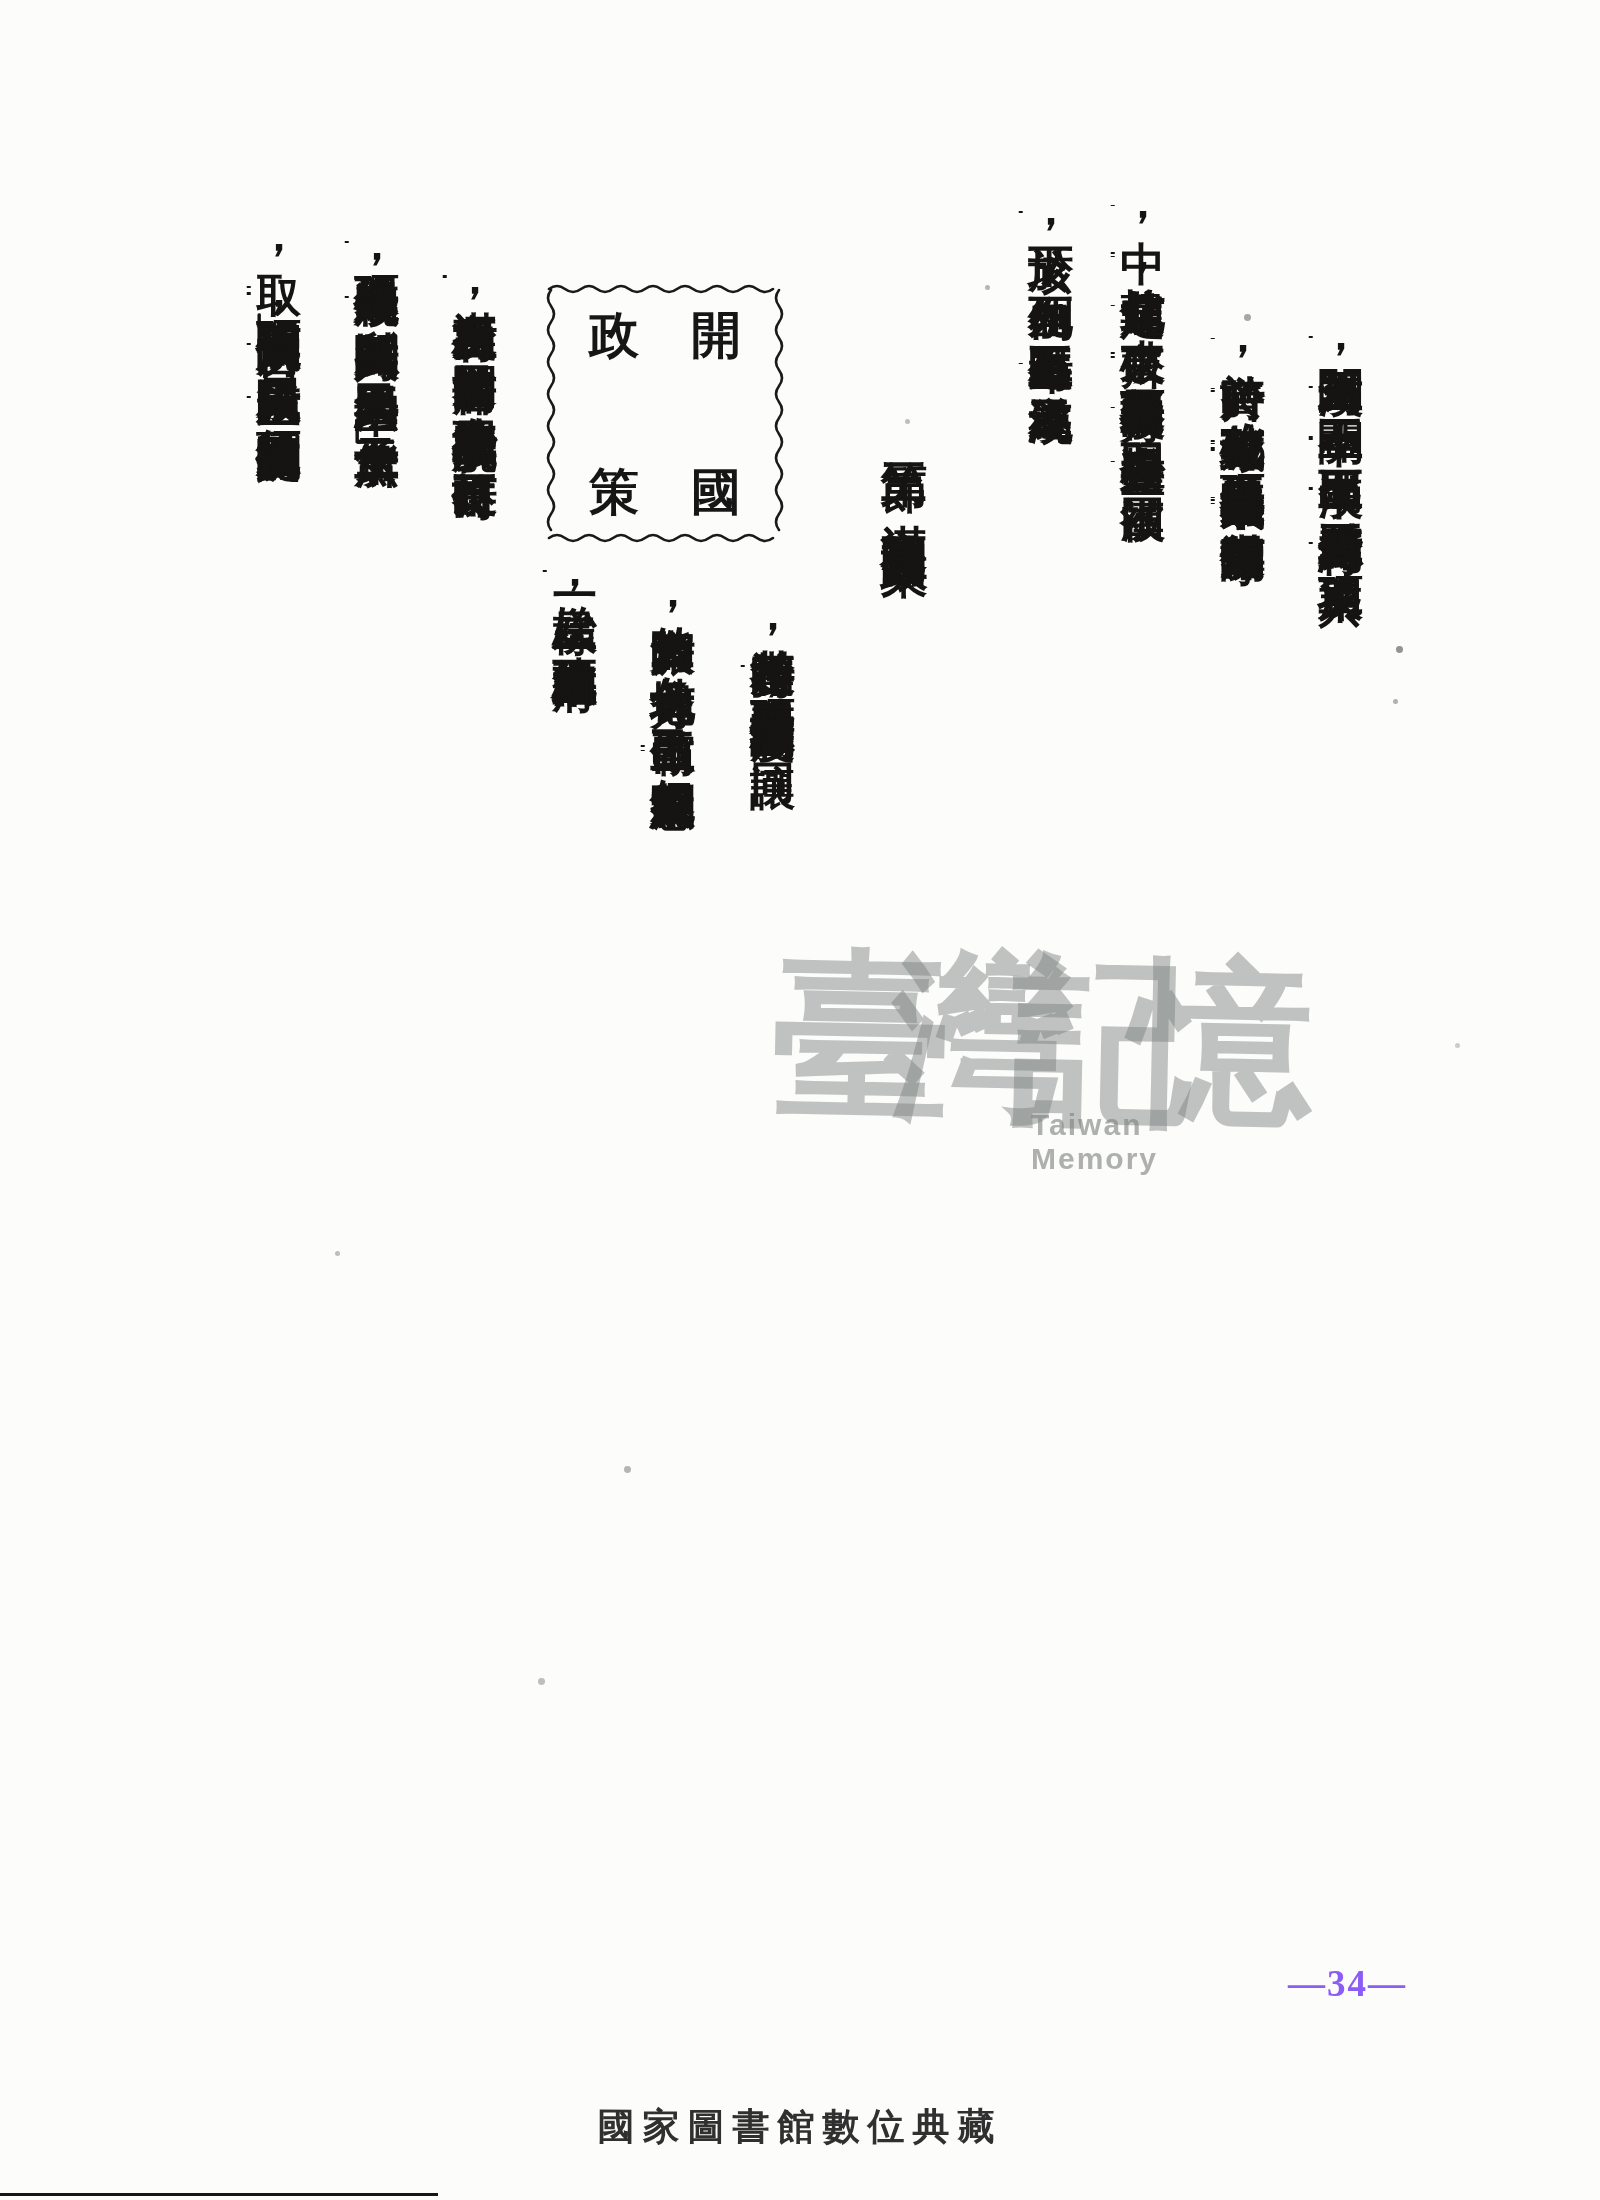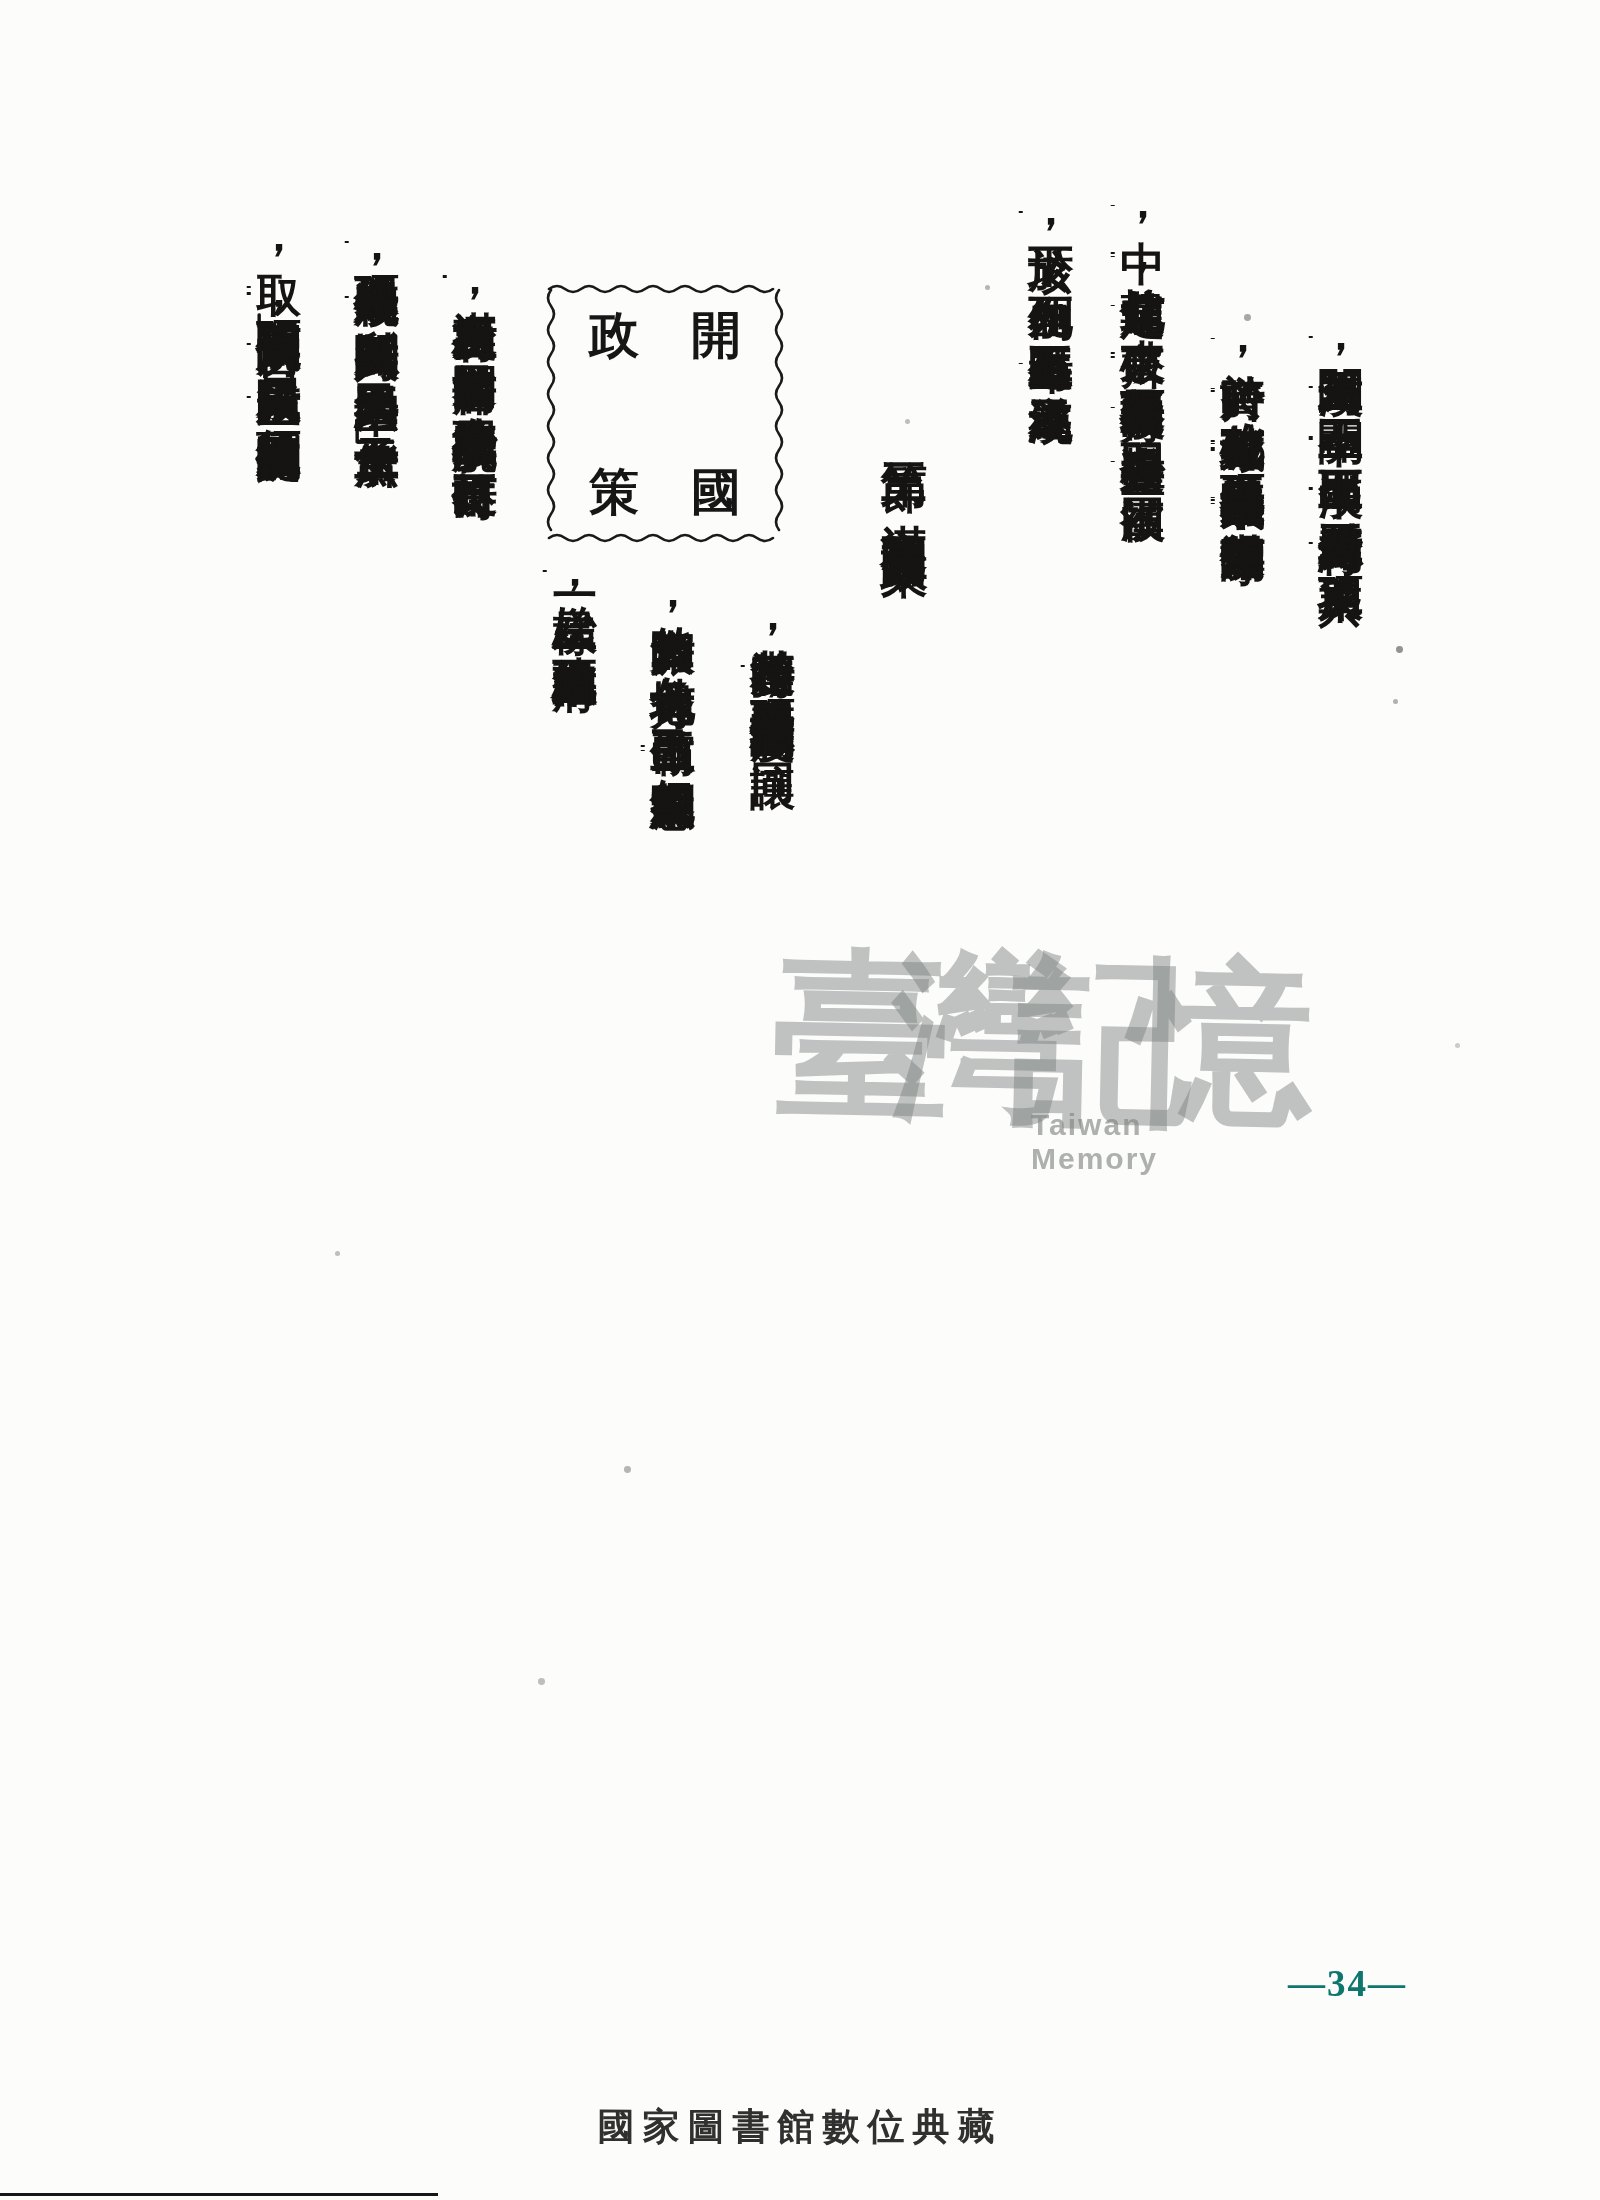--- a/index.html
+++ b/index.html
@@ -44,21 +44,21 @@
     letter-spacing:-60px;color:rgba(126,131,129,0.48);
     transform:rotate(1.2deg);
   }
   .wm-sub{
     position:absolute;left:259px;top:166px;
     font-size:30px;letter-spacing:2px;color:rgba(124,129,127,0.62);
     font-family:Liberation Sans, sans-serif;font-weight:600;
   }
   .page-number{
     position:absolute;left:1288px;top:1962px;
-    font-size:37px;font-weight:600;letter-spacing:2px;color:#0f766e;
+    font-size:37px;font-weight:600;letter-spacing:2px;color:#8b5cf6;
   }
   .footer{
     position:absolute;left:0;right:0;top:2090px;text-align:center;
     font-size:37px;font-weight:700;letter-spacing:8px;color:#303030;
     font-family:"Liberation Sans","DejaVu Sans",sans-serif;
     margin-top:12px;
   }
   
   .specks{
     position:absolute;left:0;top:0;width:3px;height:3px;border-radius:50%;

